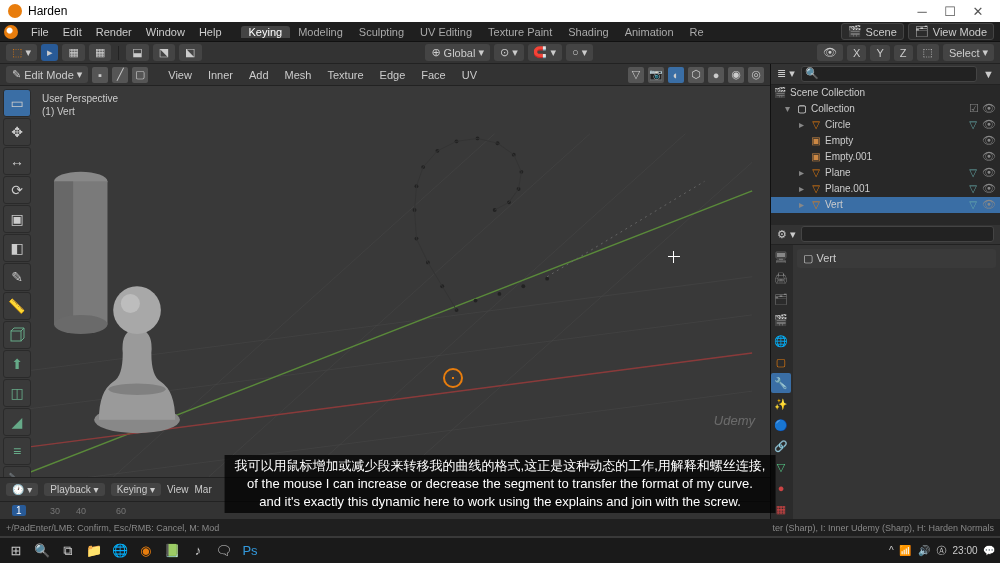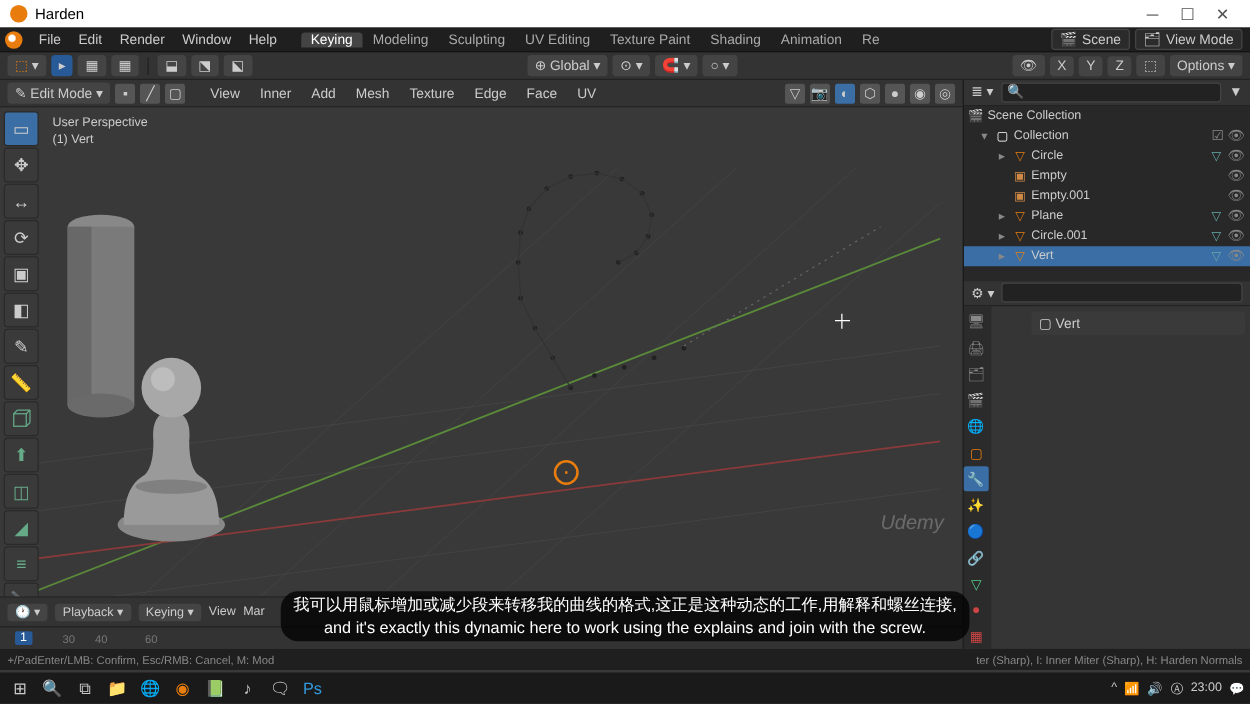--- a/index.html
+++ b/index.html
@@ -65,45 +65,45 @@
 .outl-row .spacer2 { flex: 1; }
 .outl-row .eye { color: #888; font-size: 11px; }
 
 .props-hdr { height: 22px; background: #333; display: flex; align-items: center; padding: 0 6px; gap: 6px; border-bottom: 1px solid #222; }
 .props-hdr .search { flex: 1; background: #222; border: 1px solid #444; border-radius: 3px; height: 16px; }
 .props-body { flex: 1; background: #353535; display: flex; }
 .props-tabs { width: 22px; background: #2b2b2b; display: flex; flex-direction: column; gap: 1px; padding-top: 2px; }
 .props-tabs .pt { width: 20px; height: 20px; display: flex; align-items: center; justify-content: center; border-radius: 2px; font-size: 11px; }
 .props-tabs .pt.active { background: #3a6ea5; }
 .props-content { flex: 1; padding: 4px; }
-.props-content .row { background: #3a3a3a; border-radius: 3px; padding: 3px 6px; margin-bottom: 2px; margin-left: 28px; }
+.props-content .row { background: #3a3a3a; border-radius: 3px; padding: 3px 6px; margin-bottom: 2px; }
 .props-content .row.btn { background: #545454; text-align: center; }
 
 
 .timeline { height: 24px; background: #333; display: flex; align-items: center; padding: 0 6px; gap: 6px; border-top: 1px solid #222; font-size: 10px; }
 .timeline .btn { background: #444; border-radius: 3px; padding: 1px 6px; }
 .timeline-track { height: 18px; background: #333; display: flex; align-items: center; position: relative; border-top: 1px solid #222; }
 .timeline-track .cur { position: absolute; left: 12px; background: #285a97; color: #fff; padding: 0 4px; border-radius: 2px; font-size: 10px; }
 .timeline-track .tick { color: #777; position: absolute; font-size: 9px; }
 
 
 .statusbar { height: 17px; background: #1f1f1f; display: flex; align-items: center; padding: 0 6px; font-size: 9px; color: #888; gap: 8px; }
 .statusbar .spacer { flex: 1; }
 
 
-.subtitle { position: absolute; bottom: 50px; left: 50%; transform: translateX(-50%); background: rgba(0,0,0,0.75); color: #fff; font-size: 13px; line-height: 18px; padding: 2px 10px; text-align: center; white-space: nowrap; z-index: 50; border-radius: 14px; }
+.subtitle { position: absolute; bottom: 50px; left: 50%; transform: translateX(-50%); background: rgba(0,0,0,0.75); color: #fff; font-size: 13px; line-height: 18px; padding: 2px 10px; text-align: center; white-space: nowrap; z-index: 50; }
 
 
 .taskbar { position: absolute; bottom: 0; left: 0; right: 0; height: 25px; background: #1a1a1a; display: flex; align-items: center; padding: 0 4px; gap: 2px; z-index: 100; }
 .taskbar .tb { width: 24px; height: 20px; display: flex; align-items: center; justify-content: center; color: #ccc; font-size: 13px; }
 .taskbar .spacer { flex: 1; }
 .taskbar .tray { display: flex; align-items: center; gap: 6px; color: #ccc; font-size: 10px; }
 
 
-.watermark { position: absolute; right: 245px; bottom: 135px; color: rgba(255,255,255,0.25); font-size: 16px; font-style: italic; z-index: 20; margin-top: 27px; }
+.watermark { position: absolute; right: 245px; bottom: 135px; color: rgba(255,255,255,0.25); font-size: 13px; font-style: italic; z-index: 20; margin-top: 27px; }
 
 svg { display: block; }
 </style>
 </head>
 <body>
 
 <div class="titlebar">
   <span class="logo"></span>
   <span>Harden</span>
   <span class="spacer"></span>
@@ -146,21 +146,21 @@
   <span class="btn">⊕ <span>Global</span> ▾</span>
   <span class="btn">⊙ ▾</span>
   <span class="btn">🧲 ▾</span>
   <span class="btn">○ ▾</span>
   <span class="spacer"></span>
   <span class="btn">👁</span>
   <span class="btn">X</span>
   <span class="btn">Y</span>
   <span class="btn">Z</span>
   <span class="btn">⬚</span>
-  <span class="btn"><span>Options</span> ▾</span>
+  <span class="btn"><span>Select</span> ▾</span>
 </div>
 
 <div class="main">
   <div class="viewarea">
 
     <div class="editbar">
       <span class="btn">✎ <span>Edit Mode</span> ▾</span>
       <span class="sq">▪</span>
       <span class="sq">╱</span>
       <span class="sq">▢</span>
@@ -342,21 +342,21 @@
         <span class="tri">▸</span>
           <span class="ico" style="color:#e87d0d">▽</span>
         <span>Plane</span>
           <span class="spacer2"></span>
         <span class="ico" style="color:#6aa">▽</span>
         <span class="eye">👁</span>
       </div>
       <div class="outl-row" style="padding-left:28px">
         <span class="tri">▸</span>
           <span class="ico" style="color:#e87d0d">▽</span>
-        <span>Circle.001</span>
+        <span>Plane.001</span>
           <span class="spacer2"></span>
         <span class="ico" style="color:#6aa">▽</span>
         <span class="eye">👁</span>
       </div>
       <div class="outl-row sel" style="padding-left:28px">
         <span class="tri">▸</span>
           <span class="ico" style="color:#e87d0d">▽</span>
         <span>Vert</span>
           <span class="spacer2"></span>
         <span class="ico" style="color:#6aa">▽</span>
@@ -387,25 +387,26 @@
       <div class="props-content">
         <div class="row">▢ <span>Vert</span></div>
       </div>
     </div>
   </div>
 </div>
 
 <div class="statusbar">
   <span>+/PadEnter/LMB: Confirm, Esc/RMB: Cancel, M: Mod</span>
   <span class="spacer"></span>
-  <span>ter (Sharp), I: Inner Miter (Sharp), H: Harden Normals</span>
+  <span>ter (Sharp), I: Inner Udemy (Sharp), H: Harden Normals</span>
 </div>
 
 <div class="subtitle">
   <div>我可以用鼠标增加或减少段来转移我的曲线的格式,这正是这种动态的工作,用解释和螺丝连接,</div>
+  <div>of the mouse I can increase or decrease the segment to transfer the format of my curve.</div>
   <div>and it's exactly this dynamic here to work using the explains and join with the screw.</div>
 </div>
 
 <div class="watermark">Udemy</div>
 
 <div class="taskbar">
   <div class="tb">⊞</div>
   <div class="tb">🔍</div>
   <div class="tb">⧉</div>
   <div class="tb">📁</div>

